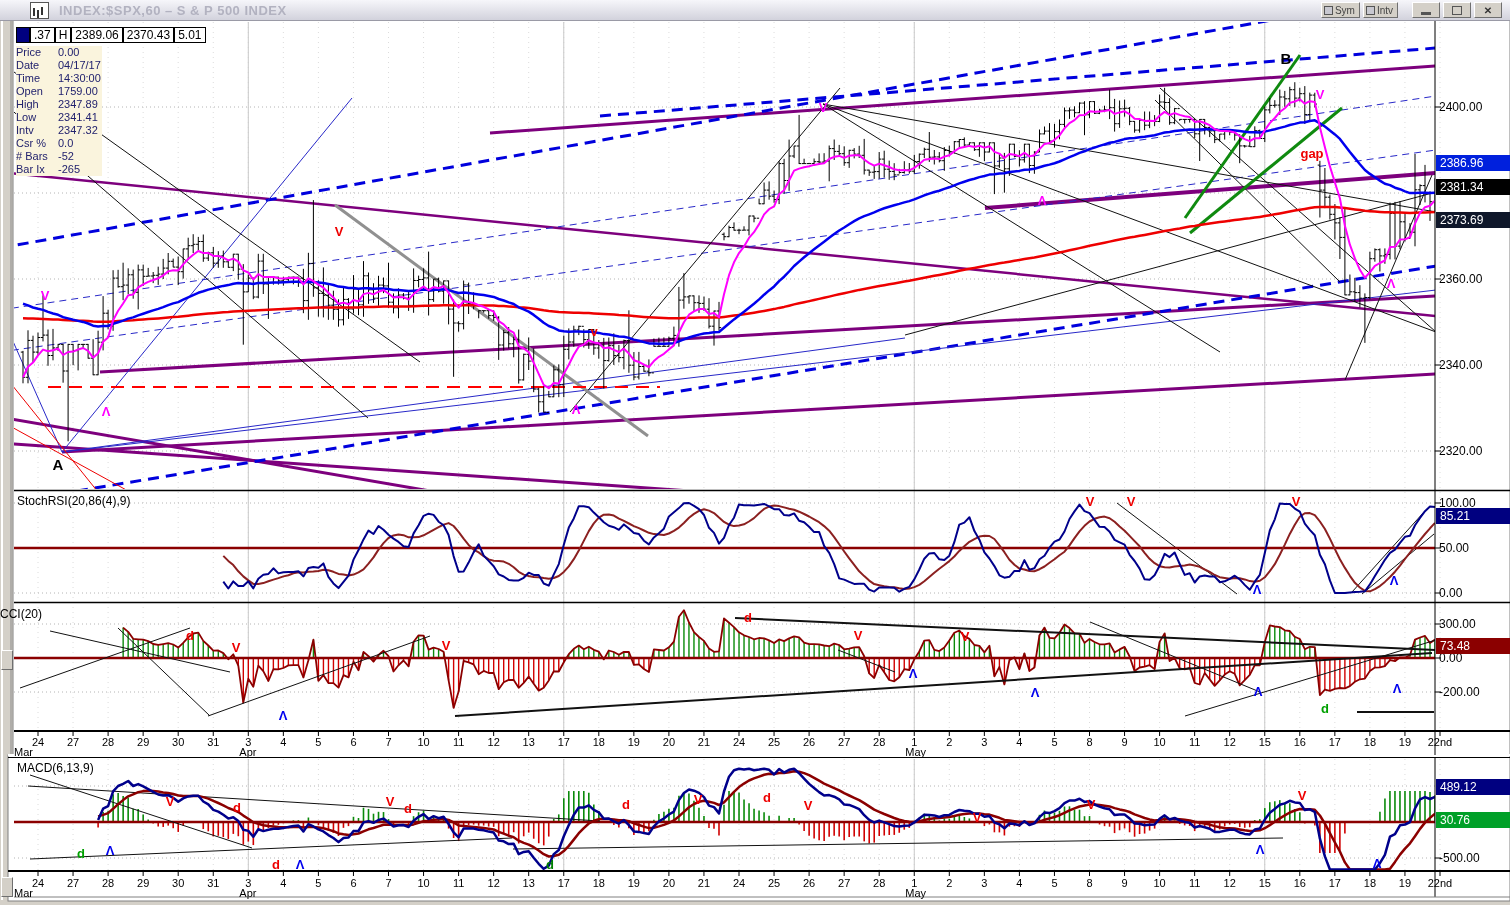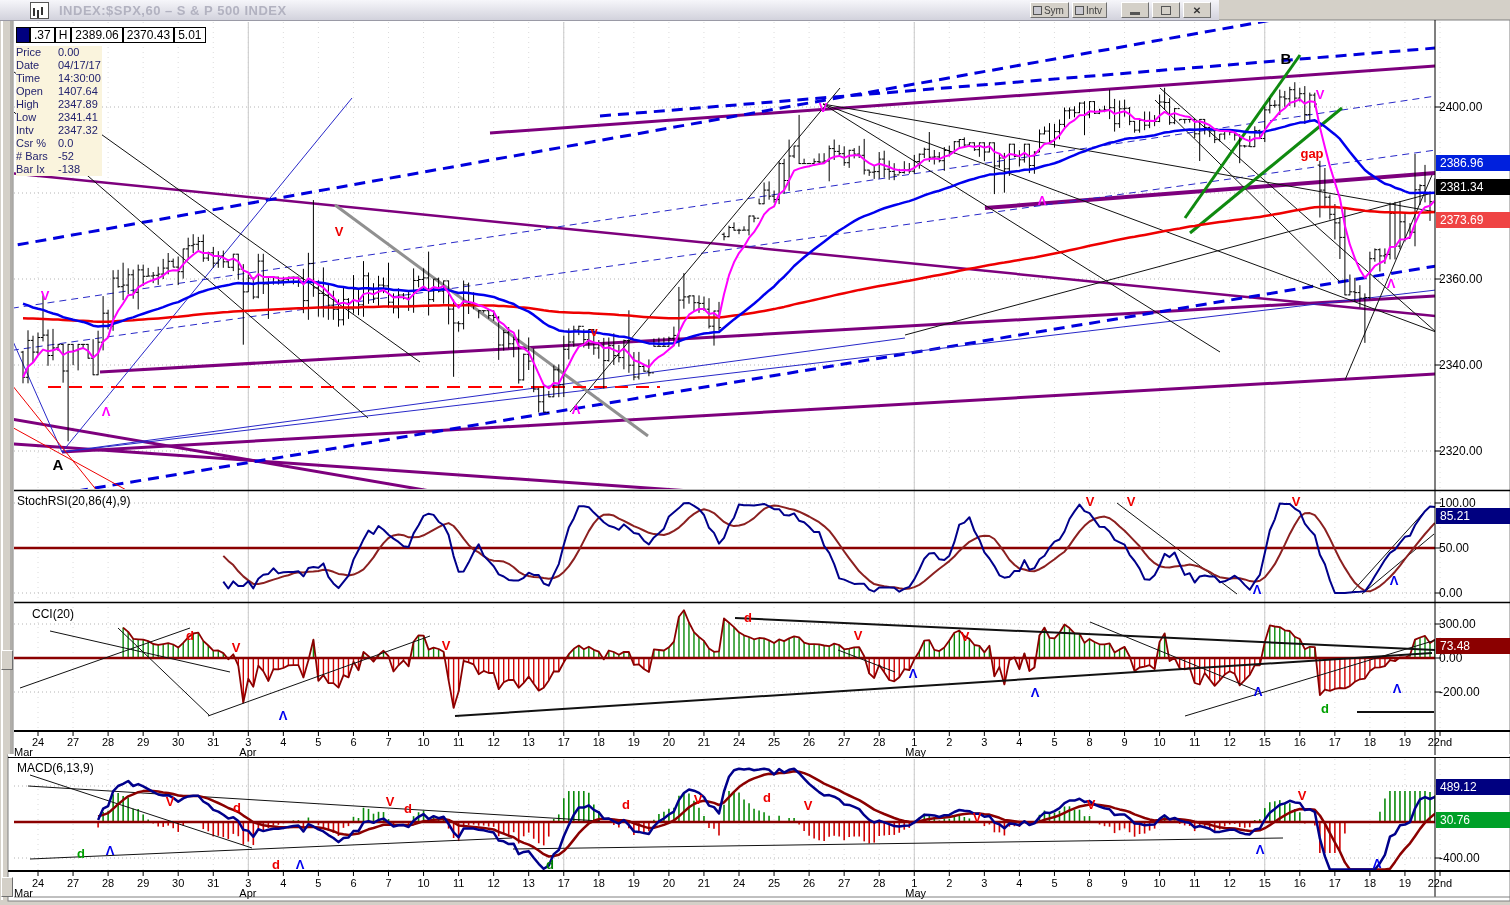--- a/index.html
+++ b/index.html
@@ -1,19 +1,19 @@
 <!DOCTYPE html>
 <html><head>
 <meta charset="utf-8">
 <style>
   html,body{margin:0;padding:0;background:#d4d0c8;font-family:"Liberation Sans",sans-serif;}
   #stage{position:relative;width:1510px;height:905px;overflow:hidden;background:#d4d0c8;}
   #cv{position:absolute;left:0;top:0;z-index:1;}
   .chrome{position:absolute;z-index:2;}
-  #titlebar{left:0;top:0;width:1219px;height:20px;background:linear-gradient(#f6f6fa,#d2d2dc);
+  #titlebar{left:0;top:0;width:1510px;height:20px;background:linear-gradient(#f6f6fa,#d2d2dc);
     border-bottom:1px solid #9a9aa6;display:flex;align-items:center;}
   #app-icon{width:17px;height:15px;margin-left:30px;background:#fff;border:1px solid #555;
     display:inline-block;position:relative;}
   #app-icon:before{content:"";position:absolute;left:2px;bottom:2px;width:2px;height:8px;background:#333;box-shadow:4px 2px 0 #333,8px -1px 0 #333;}
   #window-title{color:#b2b2c0;font-weight:bold;font-size:13px;margin-left:10px;letter-spacing:.5px;}
   .tb-right{position:absolute;right:8px;top:2px;display:flex;gap:3px;}
   .mini-btn{height:16px;font-size:10px;color:#444;background:#d4d0c8;border:1px solid;
     border-color:#fff #6f6f6f #6f6f6f #fff;padding:0 4px 0 2px;display:flex;align-items:center;gap:2px;}
   .mini-btn .sq{width:7px;height:7px;border:1px solid #555;background:#c8c8d0;display:inline-block;}
   .win-btn{width:28px;height:16px;background:#d4d0c8;border:1px solid;border-color:#fff #6f6f6f #6f6f6f #fff;
@@ -1243,21 +1243,21 @@
       <div class="row">
         <span class="lb">Date</span>
         <span>04/17/17</span>
       </div>
       <div class="row">
         <span class="lb">Time</span>
         <span>14:30:00</span>
       </div>
       <div class="row">
         <span class="lb">Open</span>
-        <span>1407.64</span>
+        <span>1759.00</span>
       </div>
       <div class="row">
         <span class="lb">High</span>
         <span>2347.89</span>
       </div>
       <div class="row">
         <span class="lb">Low</span>
         <span>2341.41</span>
       </div>
       <div class="row">
@@ -1267,45 +1267,45 @@
       <div class="row">
         <span class="lb">Csr %</span>
         <span>0.0</span>
       </div>
       <div class="row">
         <span class="lb"># Bars</span>
         <span>-52</span>
       </div>
       <div class="row">
         <span class="lb">Bar Ix</span>
-        <span>-138</span>
+        <span>-265</span>
       </div>
     </div>
 
   <div class="chrome pane-label" style="left:17px;top:494px;">StochRSI(20,86(4),9)</div>
-  <div class="chrome pane-label" style="left:32px;top:607px;">CCI(20)</div>
+  <div class="chrome pane-label" style="left:0;top:607px;">CCI(20)</div>
   <div class="chrome pane-label" style="left:17px;top:761px;">MACD(6,13,9)</div>
 
   <div id="right-axis">
       <div class="ax-num" style="top: 100px;">2400.00</div>
       <div class="ax-num" style="top: 272px;">2360.00</div>
       <div class="ax-num" style="top: 358px;">2340.00</div>
       <div class="ax-num" style="top: 444px;">2320.00</div>
       <div class="ax-tag" style="top: 155.072px; background: rgb(0, 32, 221); color: rgb(255, 255, 255);">2386.96</div>
       <div class="ax-tag" style="top: 179.238px; background: rgb(0, 0, 0); color: rgb(255, 255, 255);">2381.34</div>
-      <div class="ax-tag" style="top: 212.133px; background: #ef4444; color: rgb(255, 255, 255);">2373.69</div>
+      <div class="ax-tag" style="top: 212.133px; background: #0f172a; color: rgb(255, 255, 255);">2373.69</div>
       <div class="ax-num" style="top: 496px; text-align: right;">100.00</div>
       <div class="ax-num" style="top: 541px;">50.00</div>
       <div class="ax-num" style="top: 586px;">0.00</div>
       <div class="ax-tag" style="top: 508.311px; background: rgb(0, 0, 128); color: rgb(255, 255, 255);">85.21</div>
       <div class="ax-num" style="top: 617px;">300.00</div>
       <div class="ax-num" style="top: 651px;">0.00</div>
       <div class="ax-num" style="top: 685px;">-200.00</div>
       <div class="ax-tag" style="top: 637.508px; background: rgb(139, 0, 0); color: rgb(255, 255, 255);">73.48</div>
-      <div class="ax-num" style="top: 851px;">-400.00</div>
+      <div class="ax-num" style="top: 851px;">-500.00</div>
       <div class="ax-tag" style="top: 778.783px; background: rgb(0, 0, 128); color: rgb(255, 255, 255);">489.12</div>
       <div class="ax-tag" style="top: 811.785px; background: rgb(0, 160, 40); color: rgb(255, 255, 255);">30.76</div>
     </div>
   <div id="date-axis-1" class="date-axis" style="top:736px;height:22px;">
       <span class="d" style="left: 23px;">24</span>
       <span class="d" style="left: 58.05px;">27</span>
       <span class="d" style="left: 93.1px;">28</span>
       <span class="d" style="left: 128.15px;">29</span>
       <span class="d" style="left: 163.2px;">30</span>
       <span class="d" style="left: 198.25px;">31</span>

